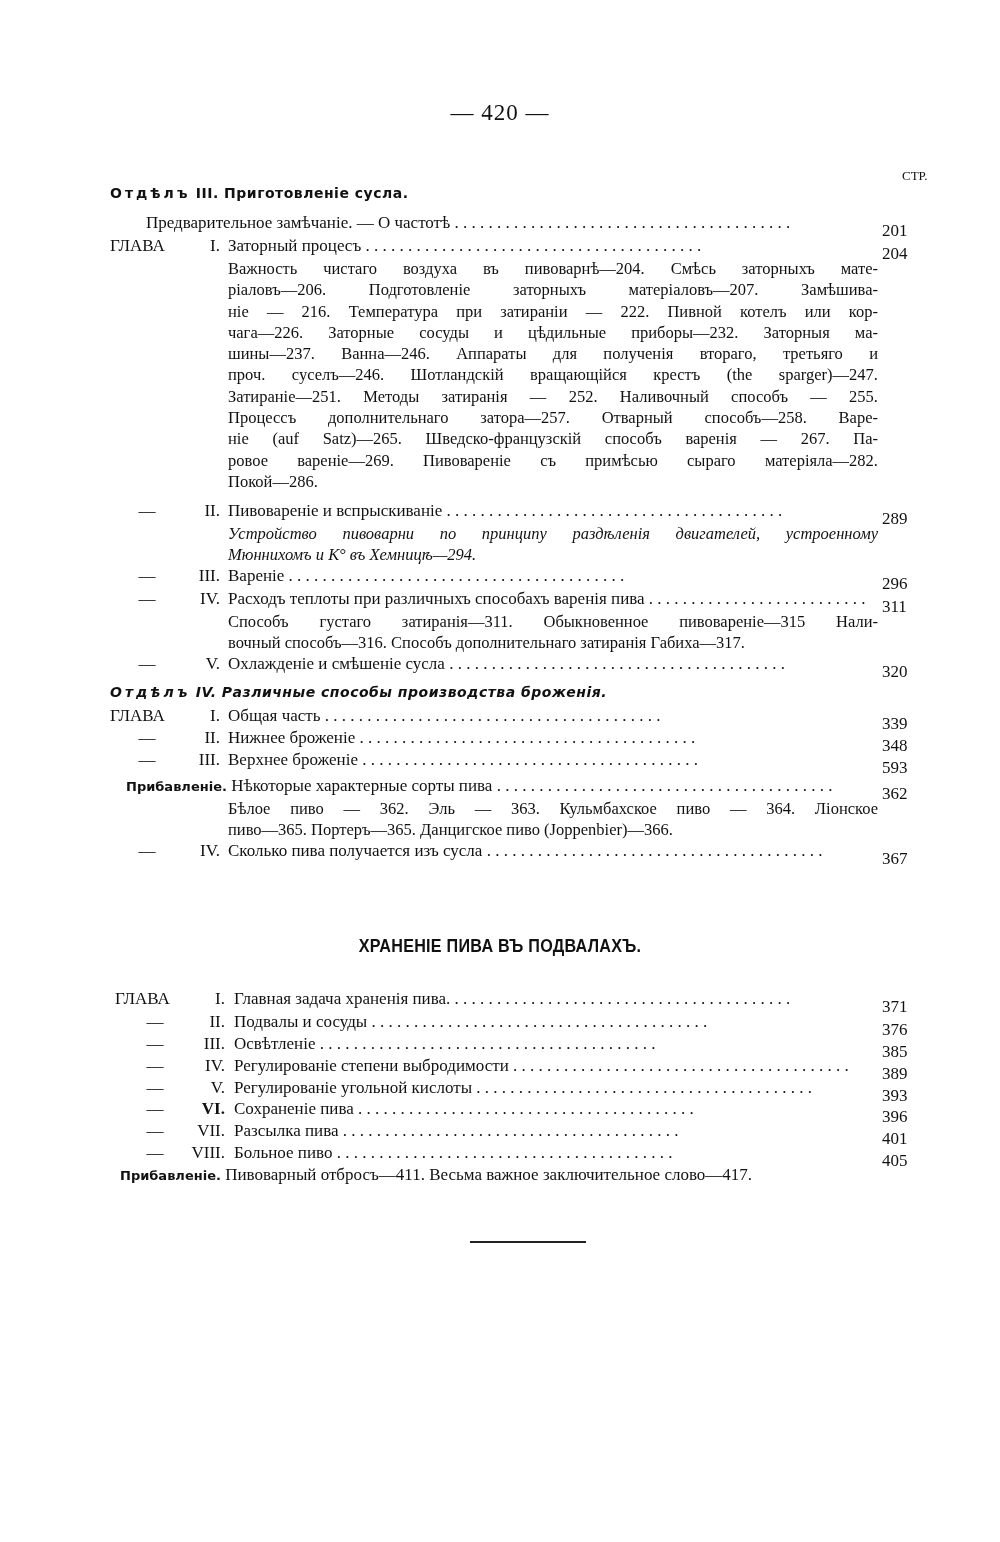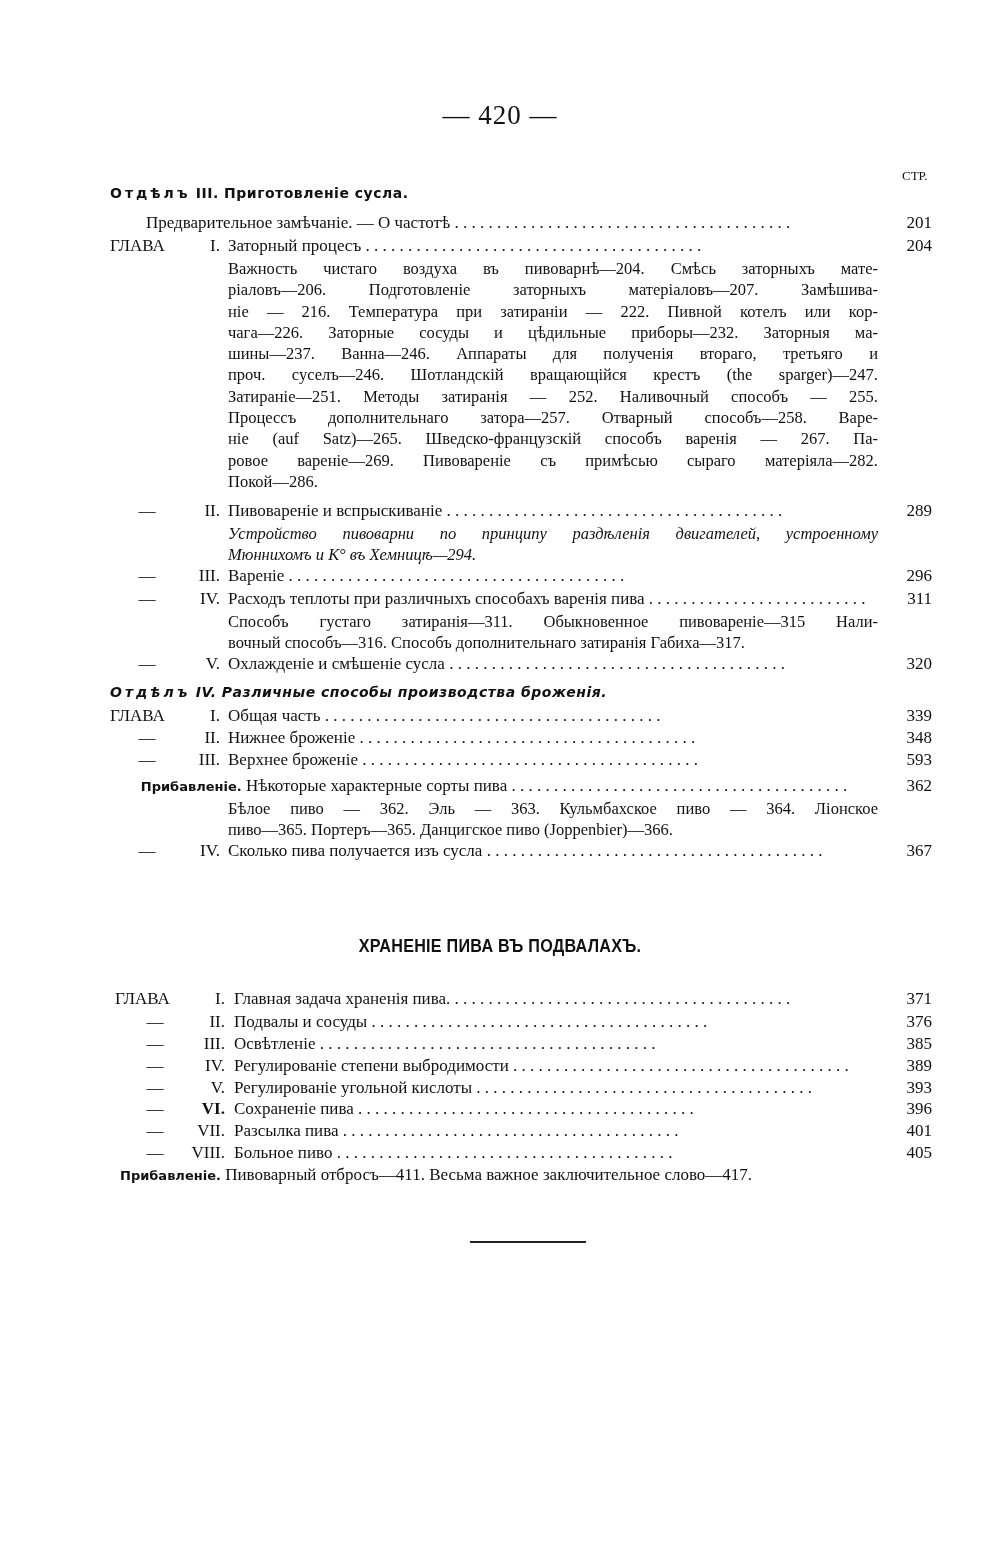--- a/index.html
+++ b/index.html
@@ -1,27 +1,27 @@
 <!DOCTYPE html>
 <html><head>
   <meta charset="utf-8">
   <style>
     html, body { margin: 0; padding: 0; background: #ffffff; }
     body { width: 1000px; height: 1542px; position: relative; overflow: hidden;
            font-family: "Liberation Serif", "DejaVu Serif", serif; color: #111; }
     .page-num { position: absolute; top: 100px; left: 0; width: 1000px; text-align: center;
-                font-size: 27px; letter-spacing: 1px; }
+                font-size: 23px; letter-spacing: 1px; }
     .str { position: absolute; top: 168px; left: 902px; font-size: 13px; }
     .row { position: absolute; left: 110px; width: 822px; height: 22px; font-size: 17px;
            line-height: 22px; white-space: nowrap; }
     .row .dash { position: absolute; text-align: center; }
     .row .num { position: absolute; text-align: right; }
     .row .title { position: absolute; overflow: hidden; }
     .row .title .dots { letter-spacing: 0; }
-    .row .pg { position: absolute; right: 0; width: 50px; text-align: right; }
+    .row .pg { position: absolute; right: 0; width: 50px; text-align: left; margin-top: 8px; }
     .section { position: absolute; left: 110px; font-size: 14px; font-weight: bold;
                font-family: "DejaVu Sans", sans-serif; letter-spacing: 0.5px; }
     .section .bold-lead { letter-spacing: 3px; }
     .para { position: absolute; left: 228px; width: 650px; font-size: 16.5px; line-height: 21.3px;
             text-align: justify; }
     .para-line { display: block; text-align: justify; text-align-last: justify; white-space: nowrap; }
     .para-line.last { text-align-last: left; }
     .heading2 { position: absolute; top: 935px; left: 0; width: 1000px; text-align: center;
                 font-family: "Liberation Sans", sans-serif; font-weight: bold; font-size: 19px;
                 letter-spacing: 0.3px; transform: scaleX(0.85); }
@@ -119,21 +119,21 @@
   <span class="pg">348</span>
 </div>
 <div class="row" style="top:749px;">
   <span class="dash" style="left:22px; width:30px;">—</span>
   <span class="num" style="left:70px; width:40px;">III.</span>
   <span class="title" style="left:118px; width:640px;"><span>Верхнее броженіе</span> <span class="dots">. . . . . . . . . . . . . . . . . . . . . . . . . . . . . . . . . . . . . . . .</span></span>
   <span class="pg">593</span>
 </div>
 
 <div class="row" style="top:775px;">
-  <span class="title" style="left:4px; width:760px;text-align:center;"><span class="addendum-label">Прибавленіе.</span> <span>Нѣкоторые характерные сорты пива</span> <span class="dots">. . . . . . . . . . . . . . . . . . . . . . . . . . . . . . . . . . . . . . . .</span></span>
+  <span class="title" style="left:16px; width:760px;"><span class="addendum-label">Прибавленіе.</span> <span>Нѣкоторые характерные сорты пива</span> <span class="dots">. . . . . . . . . . . . . . . . . . . . . . . . . . . . . . . . . . . . . . . .</span></span>
   <span class="pg">362</span>
 </div>
 <div class="para" style="top:798px;">
   <span class="para-line">Бѣлое пиво — 362. Эль — 363. Кульмбахское пиво — 364. Ліонское</span>
   <span class="para-line last">пиво—365. Портеръ—365. Данцигское пиво (Joppenbier)—366.</span>
 </div>
 
 <div class="row" style="top:840px;">
   <span class="dash" style="left:22px; width:30px;">—</span>
   <span class="num" style="left:70px; width:40px;">IV.</span>

